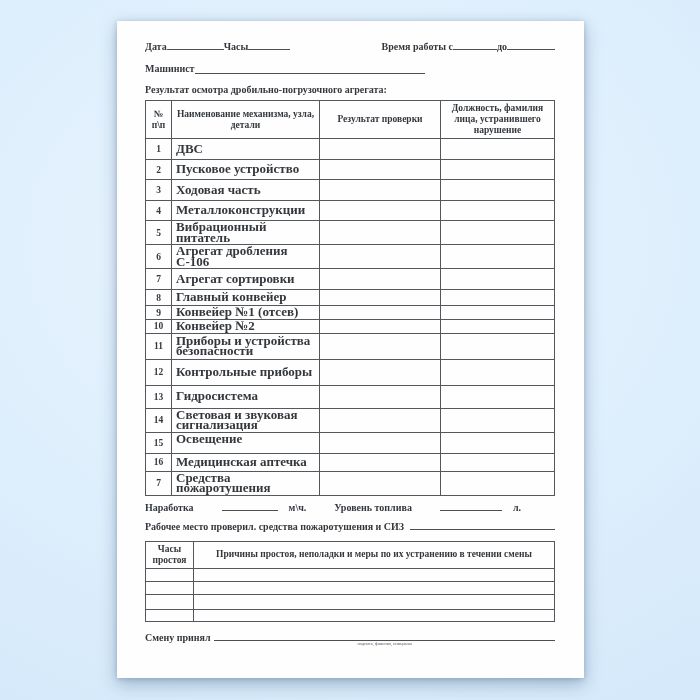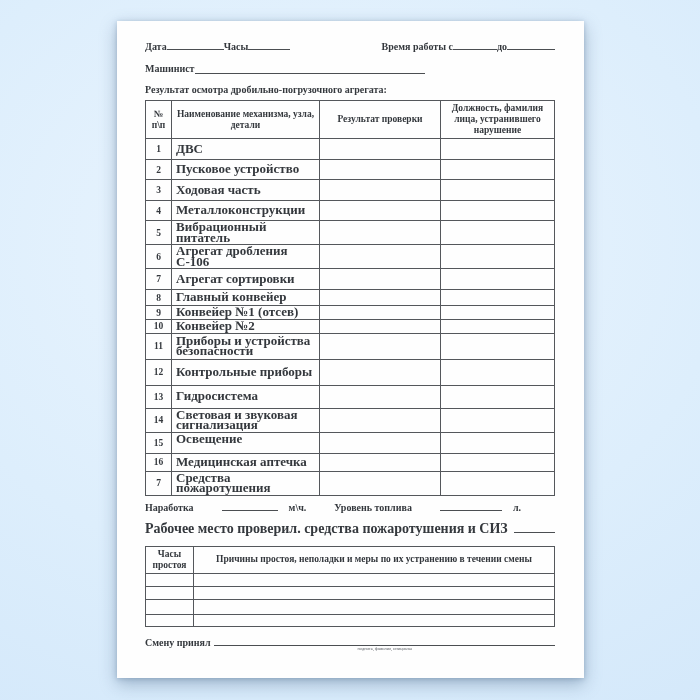--- a/index.html
+++ b/index.html
@@ -26,21 +26,21 @@
   .hdr2 { margin-top:11px; font-size:10px; }
   .hdr3 { margin-top:10px; font-size:10px; }
   table { border-collapse:collapse; table-layout:fixed; width:410px; }
   th, td { border:1px solid #54575b; padding:0; }
   th { font-size:9.5px; line-height:11px; font-weight:600; text-align:center; padding:2px 1px; vertical-align:middle; }
   .t1 { margin-top:5px; }
   .c-num { text-align:center; font-size:9.5px; vertical-align:middle; }
   .c-name { font-size:13px; line-height:10.5px; padding:1px 3px 1px 4px; vertical-align:middle; }
   .v-top { vertical-align:top; }
   .metrics { margin-top:6px; font-size:10px; display:flex; align-items:baseline;gap:11px; }
-  .workplace { margin-top:8px; font-size:14px; display:flex; align-items:baseline; }
+  .workplace { margin-top:8px; font-size:10px; display:flex; align-items:baseline; }
   .fill { flex:1 1 auto; }
   .t2 { margin-top:9px; }
   .sig { display:flex; align-items:baseline; font-size:10px; margin-top:14px; height:21px; }
   .sig2 { margin-top:9px; }
   .sig-line { flex:1 1 auto; position:relative; height:10px; margin-left:3px; border-bottom:1px solid #4b4e52; }
   .sig-cap {
     position:absolute; left:0; right:0; top:10px; text-align:center;
     font-size:6px; transform:scale(.72); transform-origin:50% 0;
     color:#5a5e64; font-weight:400; white-space:nowrap;
   }

